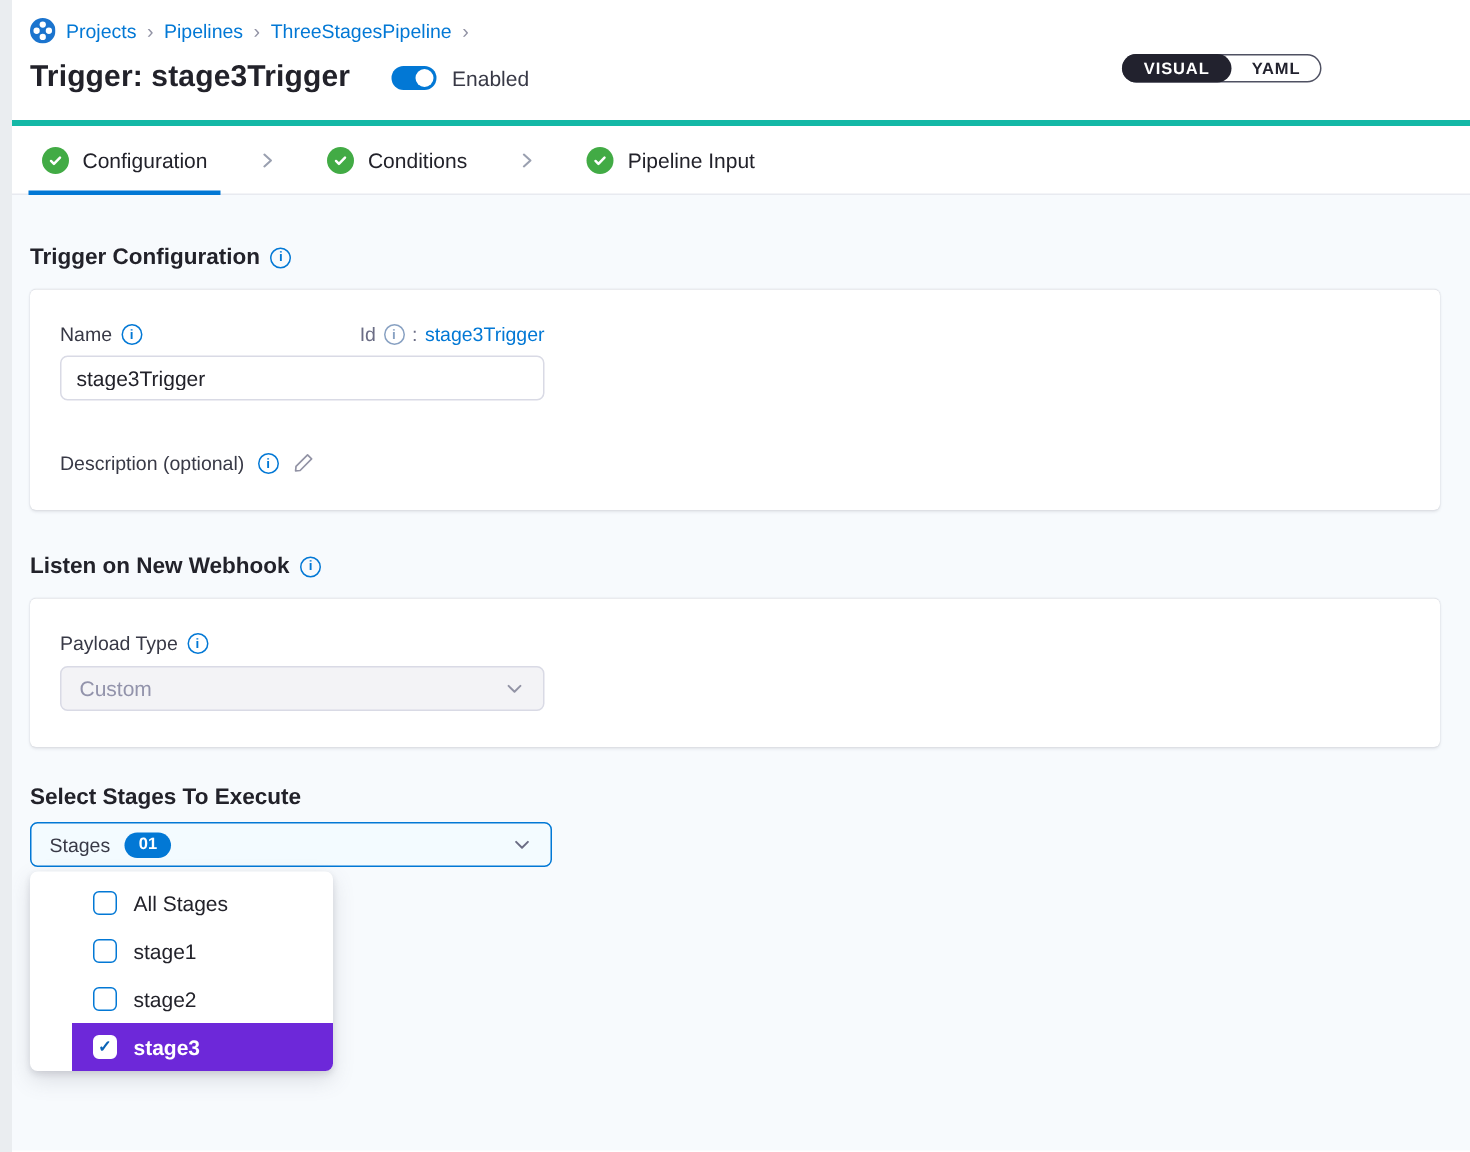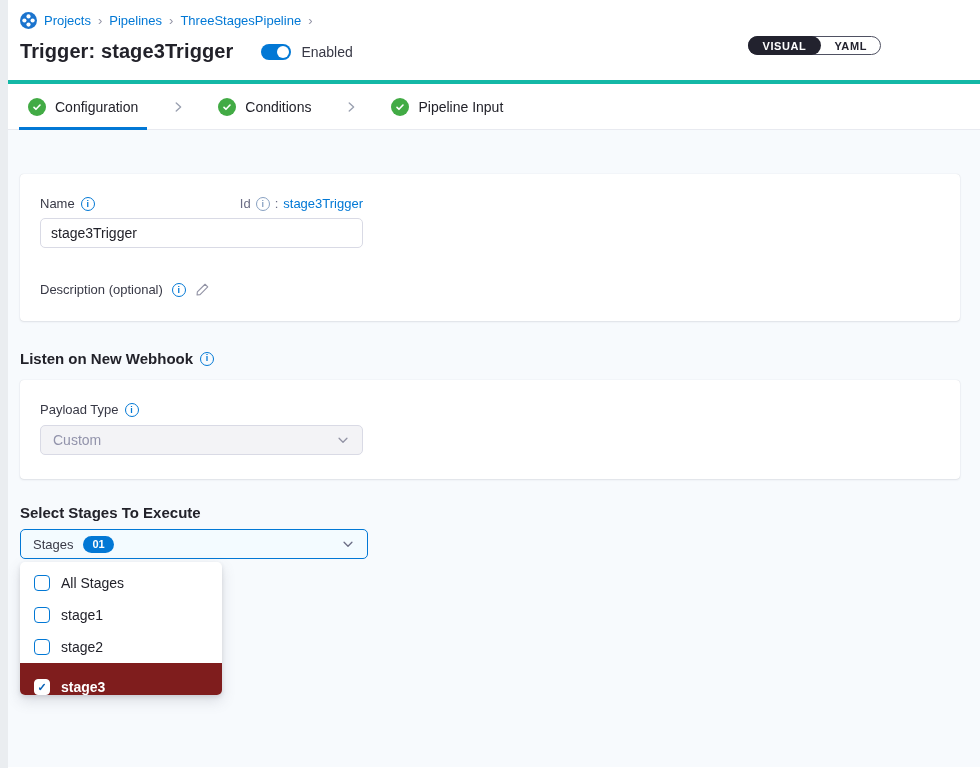--- a/index.html
+++ b/index.html
@@ -80,29 +80,29 @@
   .stages-select { margin-top:8px; width:348px; height:30px; border:1px solid #0278d5;
     border-radius:5px; background:#f3fbff; display:flex; align-items:center;
     padding:0 12px; gap:10px; position:relative; cursor:pointer; }
   .stages-select-label { font-size:13px; color:#383946; font-weight:500; }
   .count-badge { background:#0278d5; color:#fff; font-size:11px; font-weight:700;
     border-radius:9px; padding:3px 9px; line-height:1; }
   .chev { margin-left:auto; display:flex; align-items:center; }
 
   .menu { position:absolute; top:32px; left:-1px; width:202px; background:#fff;
     border-radius:5px; padding-top:5px; overflow:hidden; z-index:20;
-    box-shadow:0 2px 4px rgba(40,41,61,.12), 0 6px 14px rgba(96,97,112,.18); }
+    box-shadow:0 2px 4px rgba(40,41,61,.12), 0 6px 14px rgba(96,97,112,.18);padding-left:28px; }
   .option { height:32px; display:flex; align-items:center; gap:11px; padding:0 14px;
     font-size:14px; color:#22222a; cursor:pointer; }
   .checkbox { width:16px; height:16px; border:1.6px solid #0278d5; border-radius:4px;
     background:#fff; display:flex; align-items:center; justify-content:center;
     flex:none; cursor:pointer; }
   .checkbox.checked::after { content:"✓"; color:#0a63b7; font-size:11px;
     font-weight:700; line-height:1; }
-  .option.selected { background:#7f1d1d; color:#fff; font-weight:600;align-items:flex-end; }
+  .option.selected { background:#6d28d9; color:#fff; font-weight:600; }
   .option.selected .checkbox { border-color:#fff; }
 </style>
 </head>
 <body>
 
 <div class="edge-strip"></div>
 
 <header class="topbar">
   <div class="breadcrumb">
     <span class="logo-icon">
@@ -170,20 +170,24 @@
       <svg viewBox="0 0 16 16" width="12" height="12">
           <path d="M4 8.4l2.6 2.6L12 5.4" stroke="#fff" stroke-width="2.2" fill="none" stroke-linecap="round" stroke-linejoin="round"></path>
         </svg>
     </span>
     <span>Pipeline Input</span>
   </div>
 </nav>
 
 <main class="content">
 
+  <h2 class="section-title">
+    <span>Trigger Configuration</span>
+    <i class="info-icon"></i>
+  </h2>
 
   <div class="card">
     <div class="field-head">
       <span class="field-label">
         <span>Name</span>
         <i class="info-icon"></i>
       </span>
       <span class="id-line">
         <span>Id</span>
         <i class="info-icon muted"></i>

